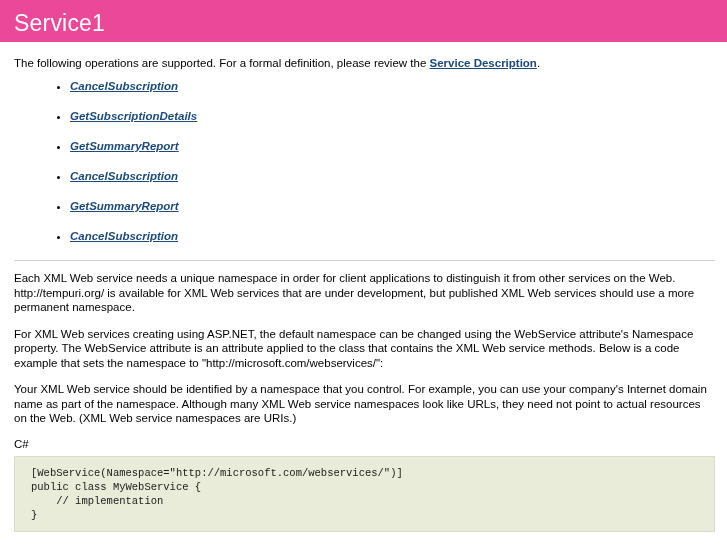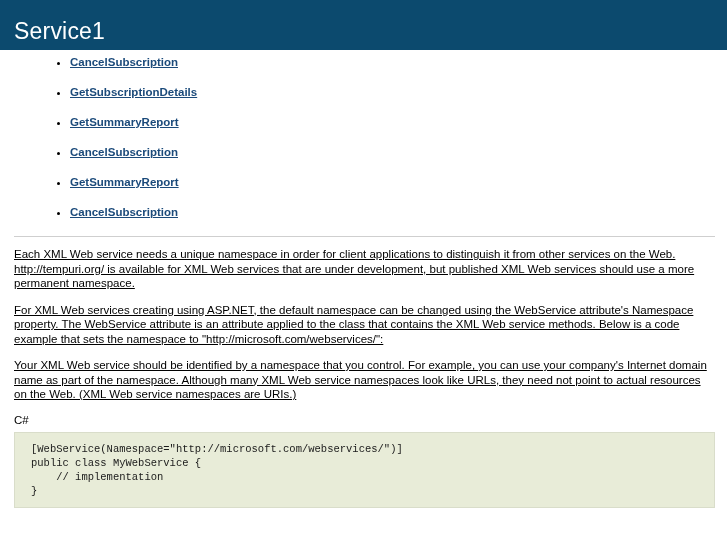--- a/index.html
+++ b/index.html
@@ -13,24 +13,24 @@
     overflow: hidden;
     font-family: "Liberation Sans", sans-serif;
     font-size: 11.5px;
     color: #000000;
   }
   .page {
     width: 727px;
     box-sizing: border-box;
   }
   .header {
-    background: #0c4a6e;
+    background: #ec4899;
     color: #ffffff;
     height: 38px;
-    padding: 12px 0 0 14px;
+    padding: 4px 0 0 14px;
     display: flex;
     align-items: center;
   }
   .header .title {
     font-size: 23px;
     font-weight: normal;
     letter-spacing: 0.2px;
     font-family: "Liberation Sans", sans-serif;
   }
   .content {
@@ -49,41 +49,41 @@
     cursor: pointer;
   }
   ul.ops {
     margin: 6px 0 8px 0;
     padding-left: 56px;
     list-style-type: disc;
   }
   ul.ops li {
     margin: 0 0 17px 0;
     line-height: 13px;
+    font-style: italic;
   }
   ul.ops li::marker {
     color: #000;
   }
   .rule {
     border: 0;
     border-top: 1px solid #cfcfcf;
     margin: 8px 0 10px 0;
   }
   h3.sub {
     font-size: 13px;
     font-weight: bold;
     margin: 10px 0 10px 0;
     font-family: "Liberation Sans", sans-serif;
   }
   p.para {
     font-size: 11.5px;
     line-height: 14.5px;
     margin: 0 0 12px 0;
     text-align: left;
-    text-decoration: underline;
   }
   .lang-label {
     font-size: 11.5px;
     margin: 0 0 6px 0;
   }
   pre.code {
     background: #e8ecd8;
     border: 1px solid #d9ddca;
     margin: 0 0 12px 0;
     padding: 9px 10px 9px 16px;
@@ -100,20 +100,23 @@
 <body>
 
 <div class="page">
 
   <div class="header">
     <span class="title">Service1</span>
   </div>
 
   <div class="content">
 
+    <p class="intro">
+      <span>The following operations are supported. For a formal definition, please review the </span><a class="link">Service Description</a><span>.</span>
+    </p>
 
     <ul class="ops">
       <li><a class="link">CancelSubscription</a></li>
       <li><a class="link">GetSubscriptionDetails</a></li>
       <li><a class="link">GetSummaryReport</a></li>
       <li><a class="link">CancelSubscription</a></li>
       <li><a class="link">GetSummaryReport</a></li>
       <li><a class="link">CancelSubscription</a></li>
     </ul>
 

